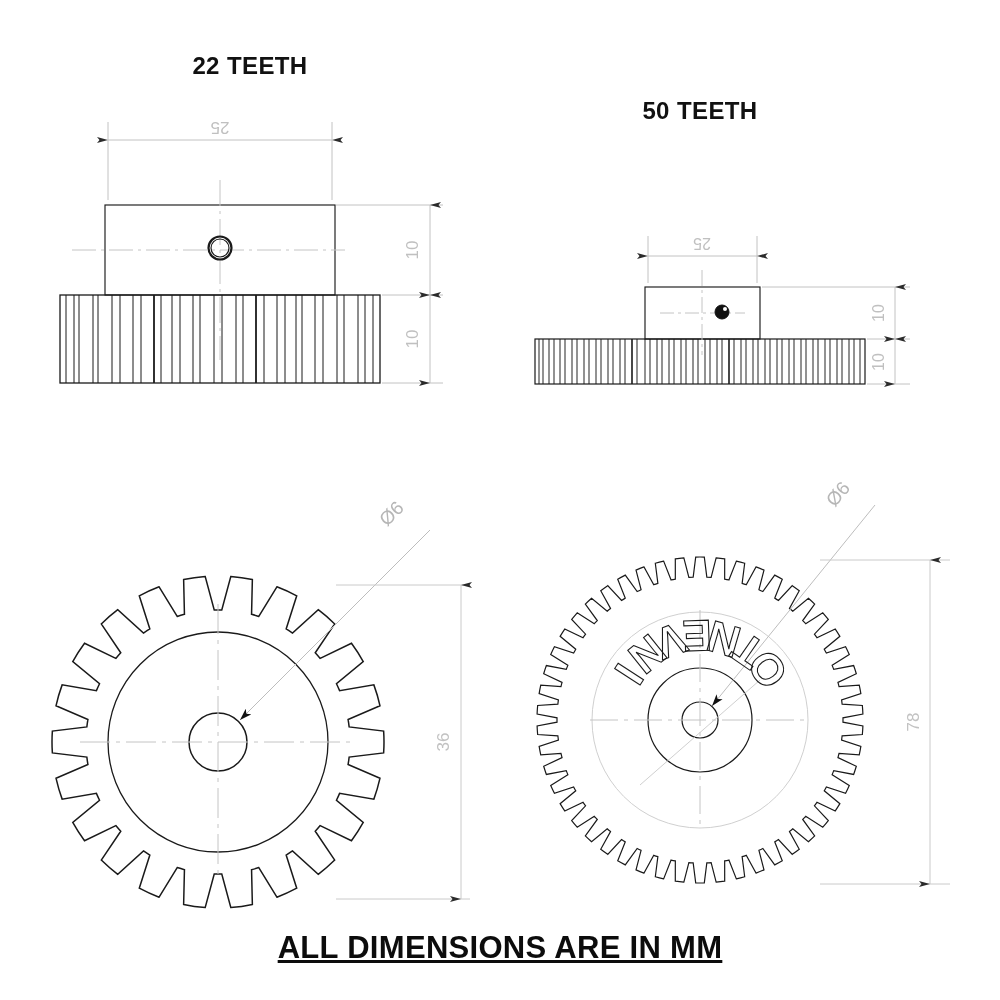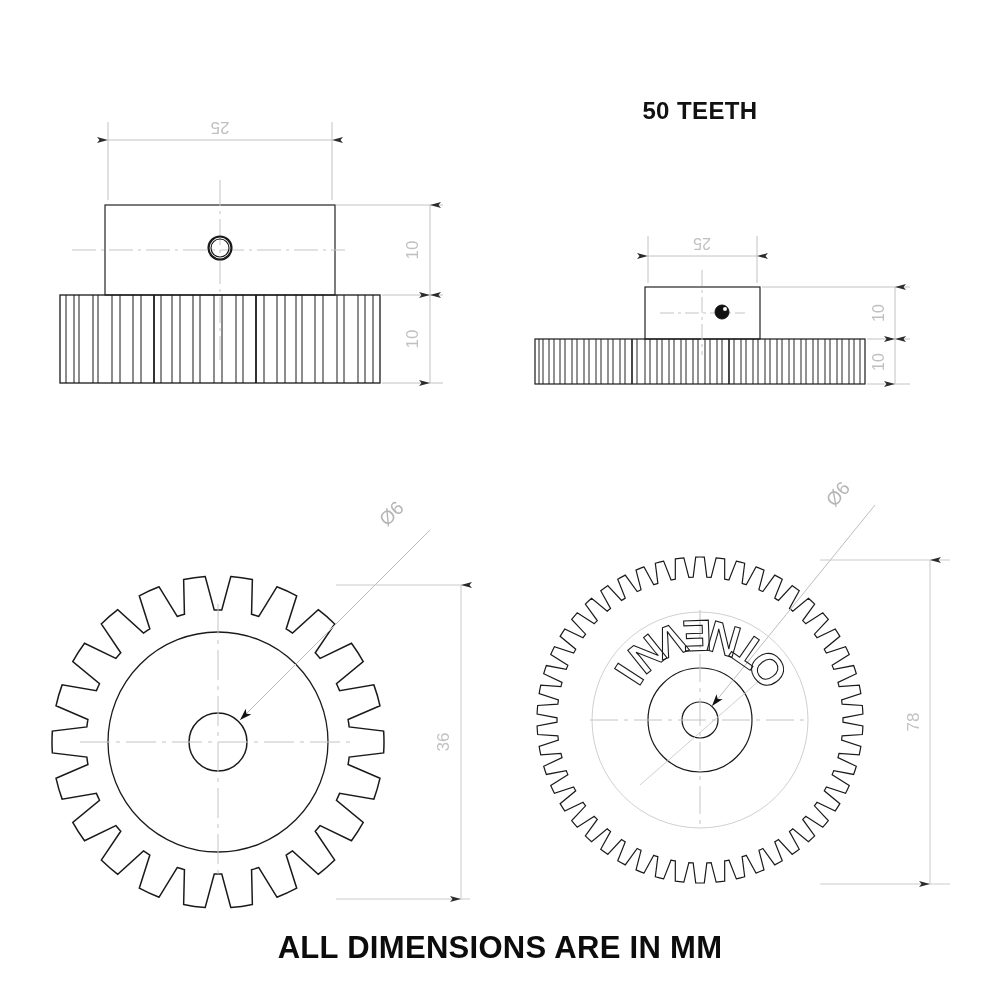--- a/index.html
+++ b/index.html
@@ -36,34 +36,36 @@
   #footer-note {
     position: absolute;
     left: 0; top: 930px;
     width: 1000px;
     text-align: center;
     font-weight: bold;
     font-size: 31px;
     color: #0c0c0c;
     letter-spacing: 0.3px;
     white-space: nowrap;
+    text-decoration: underline;
   }
   svg.dwg {
     position: absolute;
     left: 0; top: 0;
     width: 1000px;
     height: 1000px;
     pointer-events: none;
   }
 </style>
 </head>
 <body>
 
 <div id="sheet">
 
+  <div class="hdr" id="title-22">22 TEETH</div>
 
   <div class="hdr" id="title-50">50 TEETH</div>
 
   <svg class="dwg" viewBox="0 0 1000 1000" xmlns="http://www.w3.org/2000/svg">
     <defs>
       <marker id="arrL" markerWidth="12" markerHeight="8" refX="11" refY="4" orient="auto" markerUnits="userSpaceOnUse">
         <path d="M11,4 L0,1 L2.5,4 L0,7 Z" fill="#2b2b2b"></path>
       </marker>
       <marker id="arrR" markerWidth="12" markerHeight="8" refX="1" refY="4" orient="auto" markerUnits="userSpaceOnUse">
         <path d="M1,4 L12,1 L9.5,4 L12,7 Z" fill="#2b2b2b"></path>

